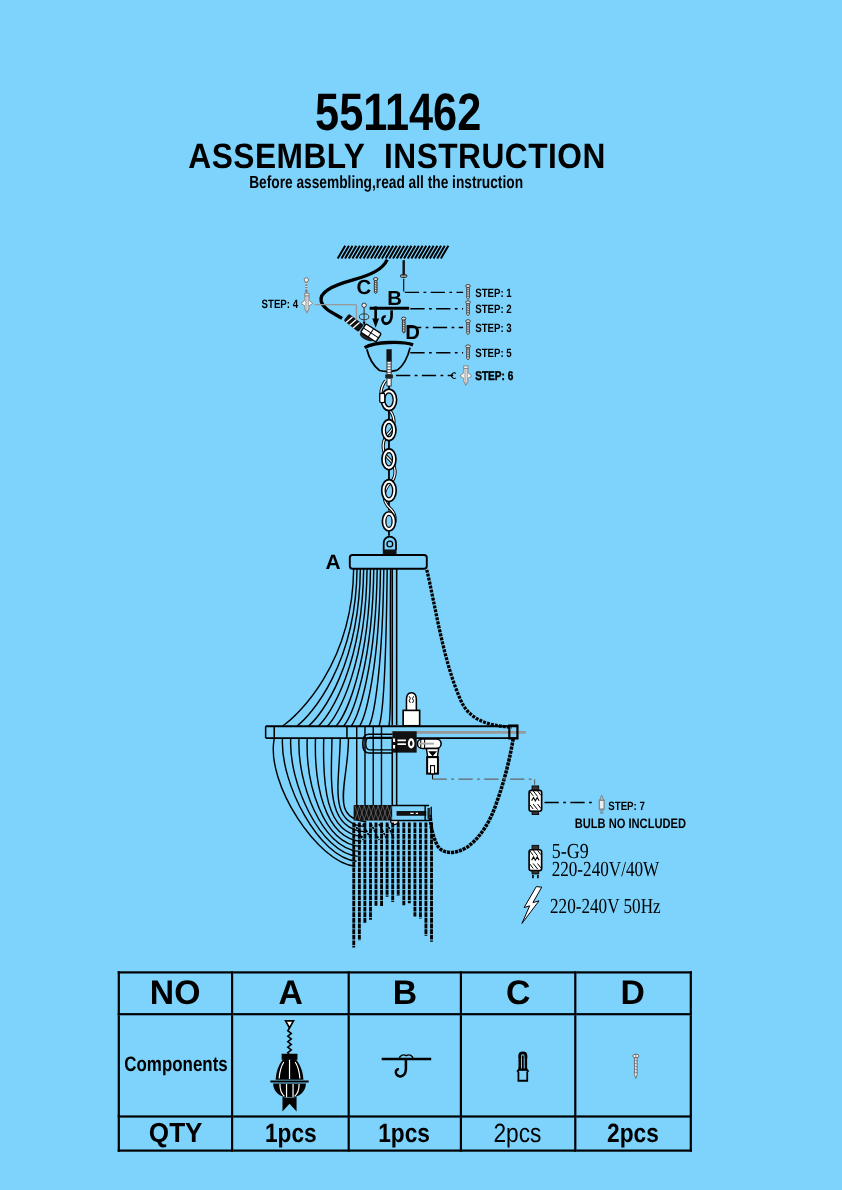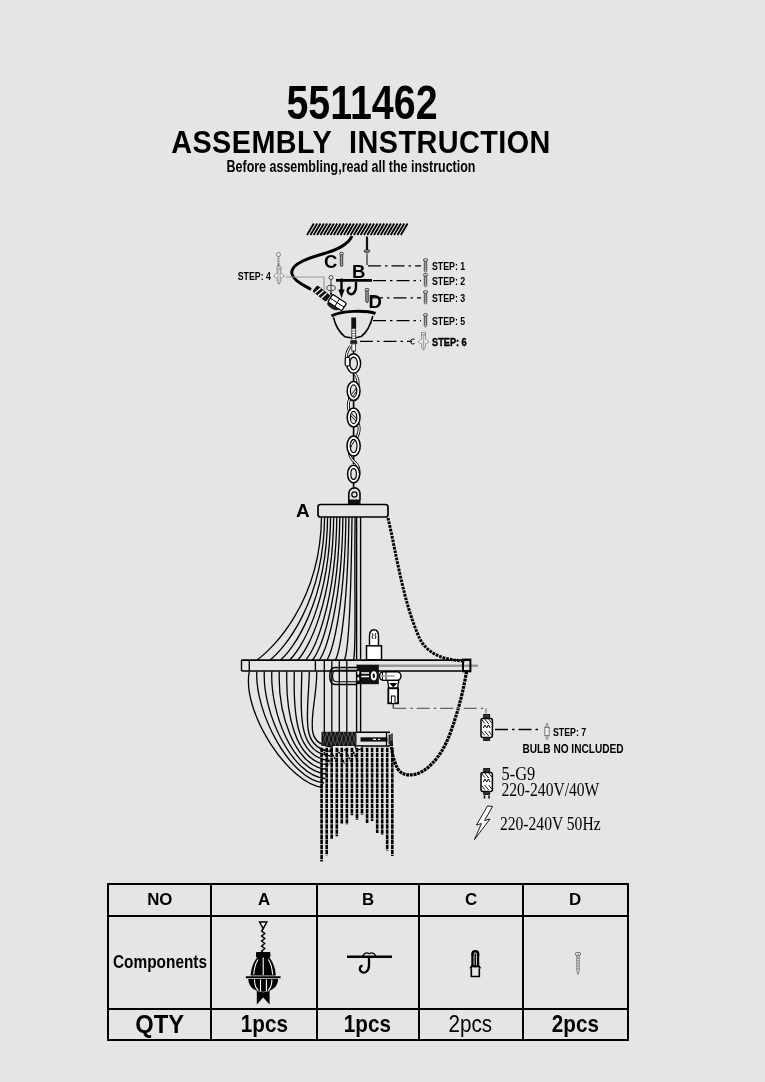--- a/index.html
+++ b/index.html
@@ -1,24 +1,24 @@
 <!DOCTYPE html>
 <html><head>
 <meta charset="utf-8">
 <style>
 html,body{margin:0;padding:0;background:#fff;}
-#page{position:relative;width:765px;height:1082px;background:#e5e5e5;overflow:hidden;
+#page{position:relative;width:765px;height:1082px;background:#7dd3fc;overflow:hidden;
   font-family:"Liberation Sans",sans-serif;color:#000;}
 .t{position:absolute;white-space:nowrap;}
 #title1{left:0;top:75px;width:724px;text-align:center;font-size:48px;font-weight:bold;transform:scaleX(0.82);transform-origin:362px 0;}
 #title2{left:0;top:124px;width:722px;text-align:center;font-size:32px;font-weight:bold;transform:scaleX(0.90);transform-origin:361px 0;letter-spacing:0.5px;}
 #title3{left:0;top:158px;width:702px;text-align:center;font-size:16px;font-weight:bold;transform:scaleX(0.78);transform-origin:351px 0;}
 table{border-collapse:collapse;position:absolute;left:107px;top:883px;table-layout:fixed;width:521.5px;}
 td{border:2px solid #000;text-align:center;vertical-align:middle;padding:0;}
-.hdr{font-size:17px;font-weight:bold;height:31.5px;}
+.hdr{font-size:31px;font-weight:bold;height:31.5px;}
 .hdr .sqz{transform:scaleX(0.99);}
 .comp{height:91px;padding-left:24px;}
 .comp svg{display:block;margin:0 auto;}
 .qty{font-size:24px;font-weight:bold;height:27px;border-radius:14px;}
 .sqz{display:inline-block;transform:scaleX(0.86);transform-origin:center;}
 </style>
 </head>
 <body>
 <div id="page">
   <div class="t" id="title1">5511462</div>

